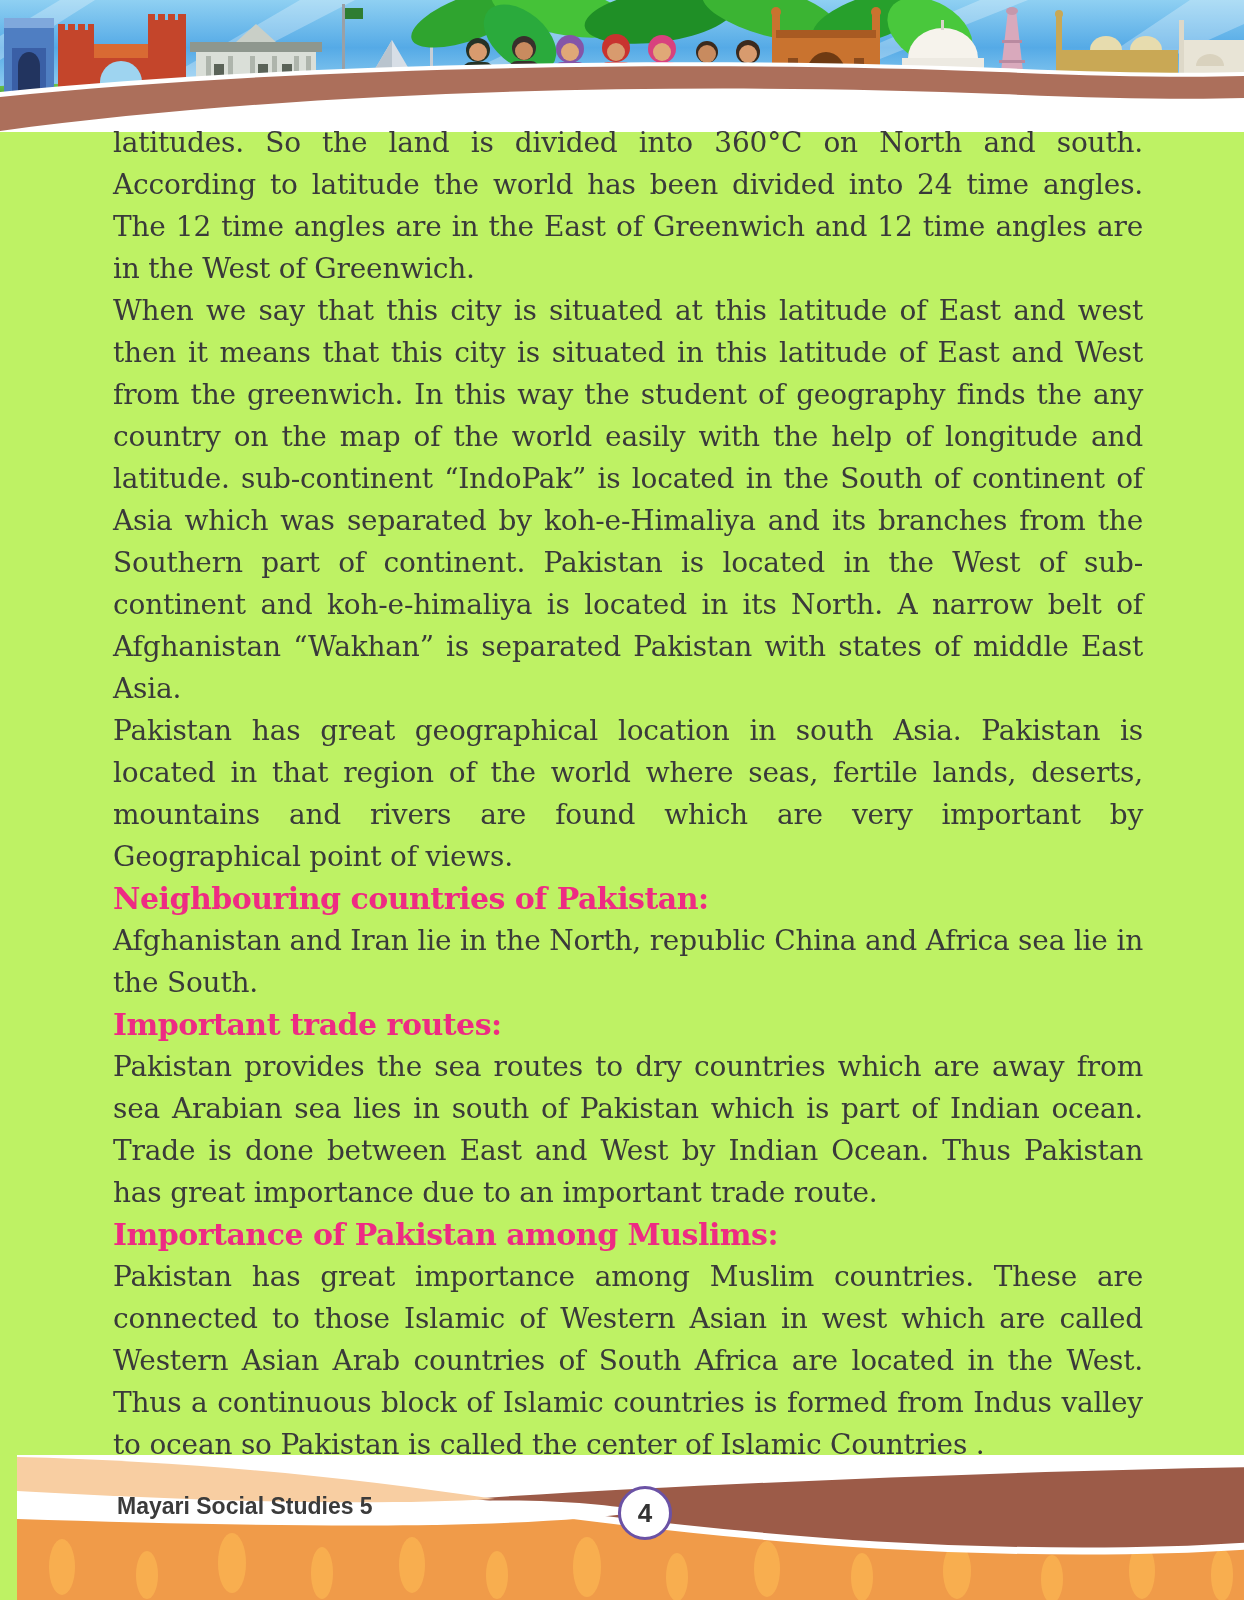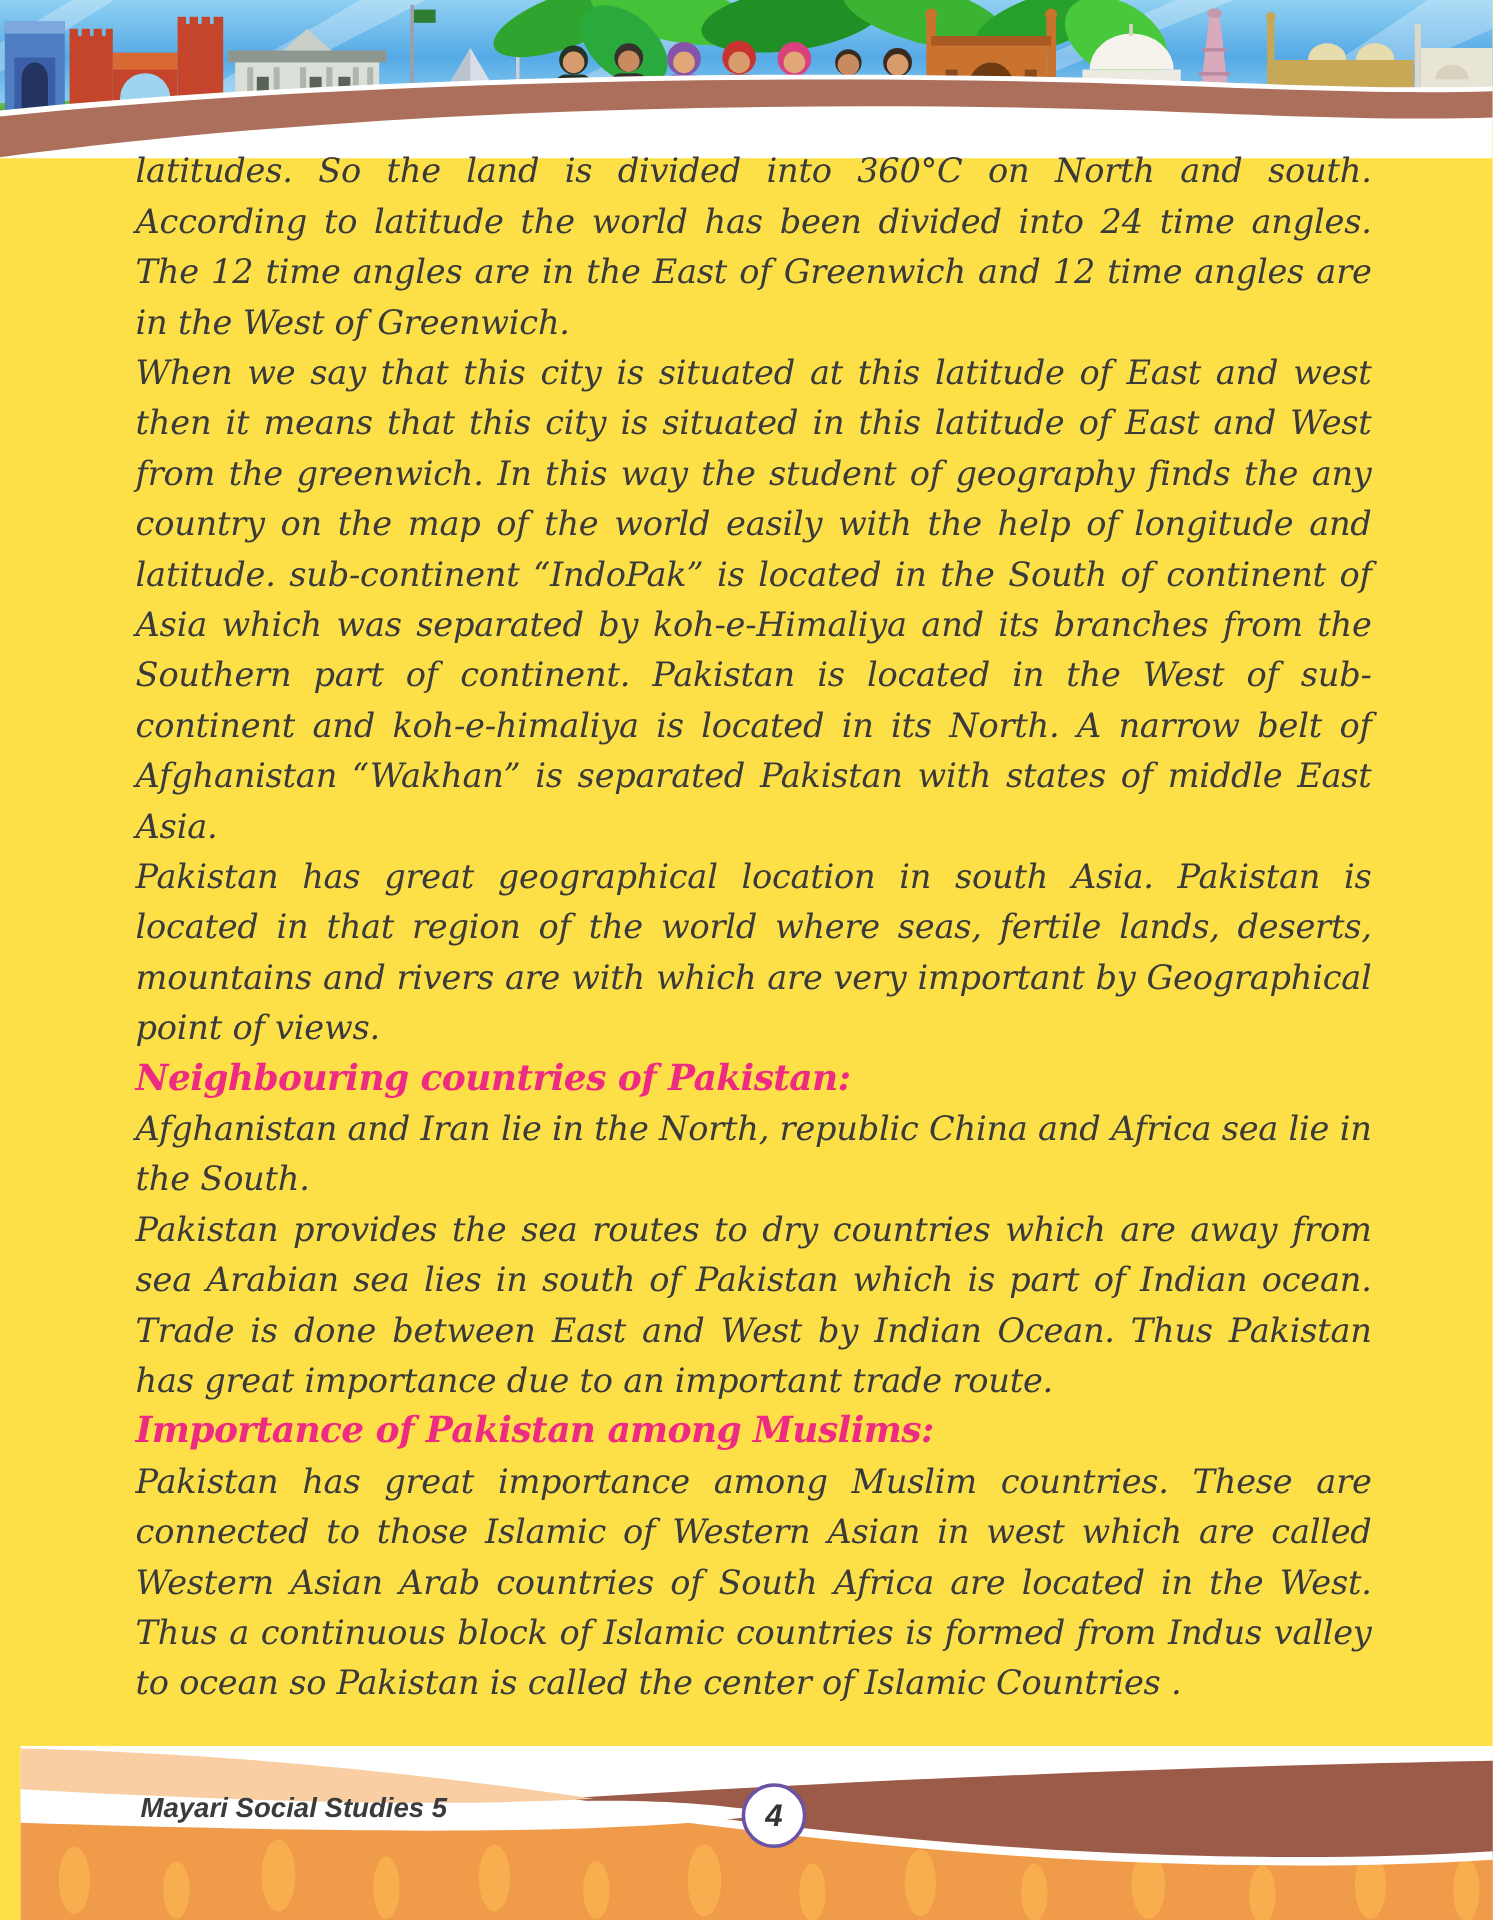--- a/index.html
+++ b/index.html
@@ -4,23 +4,22 @@
 <style>
   html, body {
     margin: 0; padding: 0;
     width: 1244px; height: 1600px;
     overflow: hidden;
     background: #ffffff;
   }
   .page {
     position: relative;
     width: 1244px; height: 1600px;
-    background: #fde047;
+    background: #bef264;
     font-family: "DejaVu Serif", serif;
-    font-style: italic;
   }
 
   
   .header-banner {
     position: absolute; top: 0; left: 0;
     width: 1244px; height: 132px;
   }
   .header-banner svg { display: block; }
 
   
@@ -249,23 +248,24 @@
 
       <path d="M0,92 C300,62 700,56 1000,68 C1100,72 1180,74 1244,72 L1244,132 L0,132 Z" fill="#ffffff"></path>
 
       <path d="M0,97 C300,66 700,60 1000,72 C1100,76 1180,78 1244,76 L1244,98 C1180,100 1100,98 1000,94 C700,82 320,88 0,131 Z" fill="#ac6f5b"></path>
     </svg>
   </div>
 
   <div class="content">
     <p class="para">latitudes. So the land is divided into 360°C on North and south. According to latitude the world has been divided into 24 time angles. The 12 time angles are in the East of Greenwich and 12 time angles are in the West of Greenwich.</p>
     <p class="para">When we say that this city is situated at this latitude of East and west then it means that this city is situated in this latitude of East and West from the greenwich. In this way the student of geography finds the any country on the map of the world easily with the help of longitude and latitude. sub-continent “IndoPak” is located in the South of continent of Asia which was separated by koh-e-Himaliya and its branches from the Southern part of continent. Pakistan is located in the West of sub-continent and koh-e-himaliya is located in its North. A narrow belt of Afghanistan “Wakhan” is separated Pakistan with states of middle East Asia.</p>
-    <p class="para">Pakistan has great geographical location in south Asia. Pakistan is located in that region of the world where seas, fertile lands, deserts, mountains and rivers are with which are very important by Geographical point of views.</p>
+    <p class="para">Pakistan has great geographical location in south Asia. Pakistan is located in that region of the world where seas, fertile lands, deserts, mountains and rivers are found which are very important by Geographical point of views.</p>
     <h2 class="heading">Neighbouring countries of Pakistan:</h2>
     <p class="para">Afghanistan and Iran lie in the North, republic China and Africa sea lie in the South.</p>
+    <h2 class="heading">Important trade routes:</h2>
     <p class="para">Pakistan provides the sea routes to dry countries which are away from sea Arabian sea lies in south of Pakistan which is part of Indian ocean. Trade is done between East and West by Indian Ocean. Thus Pakistan has great importance due to an important trade route.</p>
     <h2 class="heading">Importance of Pakistan among Muslims:</h2>
     <p class="para">Pakistan has great importance among Muslim countries. These are connected to those Islamic of Western Asian in west which are called Western Asian Arab countries of South Africa are located in the West. Thus a continuous block of Islamic countries is formed from Indus valley to ocean so Pakistan is called the center of Islamic Countries .</p>
   </div>
 
   <div class="footer">
     <svg width="1244" height="145" viewBox="0 0 1244 145">
       <rect x="0" y="0" width="1244" height="145" fill="#ffffff"></rect>
 
       <path d="M0,52 C160,60 330,54 470,50 C600,48 640,58 700,66 C850,86 1060,96 1244,86 L1244,145 L0,145 Z" fill="#f09b49"></path>

